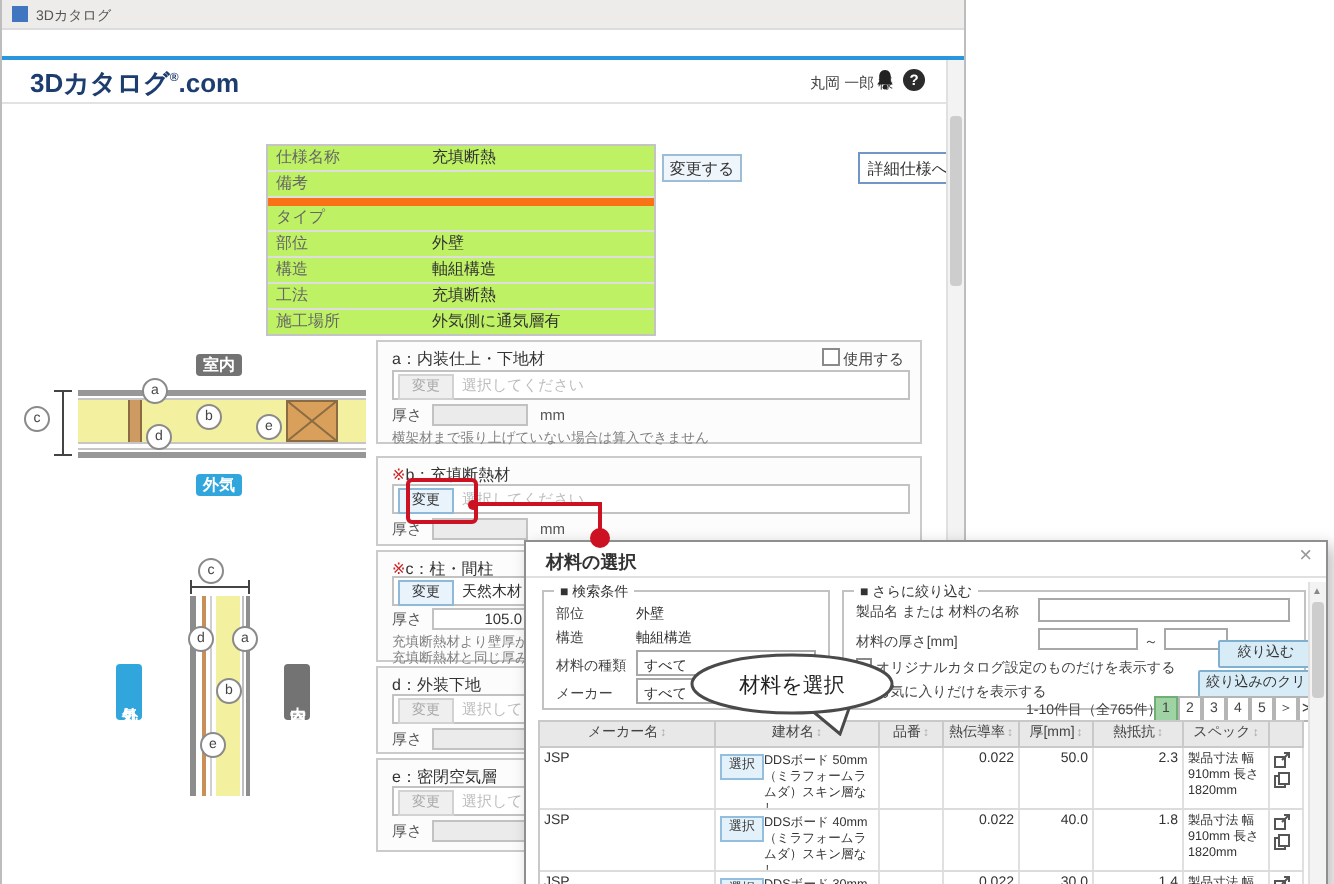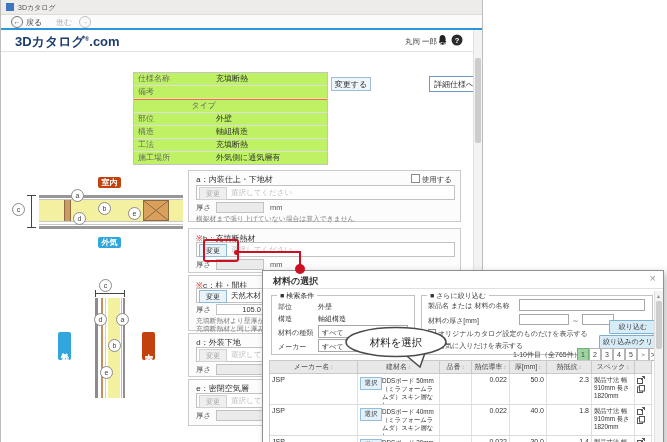--- a/index.html
+++ b/index.html
@@ -20,37 +20,37 @@
   .circ-arrow.dis{border-color:#c0c0c0;color:#c0c0c0;}
   .spec-table{left:132px;top:72px;width:193px;border:1px solid #c4c4c4;font-size:8px;}
   .spec-row{display:flex;height:12px;line-height:12px;border-bottom:1px solid #dedede;background:#bef264;}
   .spec-row:last-child{border-bottom:none;}
   .spec-row .lb{width:78px;padding-left:4px;color:#666;}
   .spec-row .vl{flex:1;color:#333;}
   .btn{display:inline-block;text-align:center;cursor:pointer;box-sizing:border-box;}
   .btn-sm{background:#eef5fb;border:1px solid #9dbcd6;font-size:8px;color:#333;}
   .btn-detail{background:#fff;border:1px solid #7296c4;font-size:8px;color:#333;}
   .sec{left:187px;width:273px;background:#fcfcfc;border:1px solid #cbcbcb;box-sizing:border-box;}
-  .sec-title{position:absolute;left:7px;top:3px;font-size:8px;color:#333;font-family:Liberation Mono, monospace;}
+  .sec-title{position:absolute;left:7px;top:3px;font-size:8px;color:#333;}
   .req{color:#cc2222;}
   .fieldbox{position:absolute;left:7px;width:259px;height:15px;background:#fff;border:1px solid #c2c2c2;box-sizing:border-box;}
   .chg{position:absolute;left:2px;top:1px;width:26px;height:11px;font-size:7px;line-height:11px;text-align:center;}
   .chg.en{background:#e9f3fb;border:1px solid #8fb9d8;color:#333;}
   .chg.dis{background:#efefef;border:1px solid #d2d2d2;color:#a8a8a8;}
   .ph{position:absolute;left:34px;top:2px;font-size:7.5px;color:#bdbdbd;}
   .fval{position:absolute;left:34px;top:2px;font-size:7.5px;color:#333;}
   .trow{position:absolute;left:7px;height:12px;font-size:7.5px;color:#555;}
   .tinput{position:absolute;left:20px;top:-1px;width:48px;height:11px;border:1px solid #c2c2c2;background:#fff;box-sizing:border-box;
           font-size:7.5px;text-align:right;padding-right:2px;color:#333;line-height:10px;}
   .tinput.dis{background:#ebebeb;}
   .unitmm{position:absolute;left:74px;top:0;color:#555;}
   .note{position:absolute;left:7px;font-size:6.8px;color:#808080;white-space:nowrap;}
   .cb{display:inline-block;width:7px;height:7px;border:1px solid #8a8a8a;background:#fff;vertical-align:-1px;}
   .badge{position:absolute;color:#fff;font-weight:bold;font-size:8px;text-align:center;border-radius:2px;}
-  .badge.red{background:#c2410c;}
+  .badge.red{background:#737373;}
   .badge.blue{background:#30a6dd;}
   .mark{position:absolute;width:11px;height:11px;border:1px solid #8a8a8a;border-radius:50%;background:#fff;
         font-size:7px;line-height:11px;text-align:center;color:#444;z-index:5;}
   .dlg{left:262px;top:270px;width:400px;height:192px;background:#fff;border:1px solid #8f8f8f;
        box-shadow:3px 3px 8px rgba(0,0,0,.25);z-index:20;}
   .grpbox{position:absolute;border:1px solid #c2c2c2;}
   .legend{position:absolute;top:-5px;left:5px;background:#fff;padding:0 3px;font-size:7px;color:#333;}
   .dlbl{position:absolute;font-size:7px;color:#444;}
   .dval{position:absolute;font-size:7px;color:#333;}
   .ddl{position:absolute;height:13px;border:1px solid #a8a8a8;background:#fff;box-sizing:border-box;font-size:7px;}
@@ -82,26 +82,20 @@
 </head>
 <body>
 
 <div class="abs win">
 
   <div class="abs titlebar">
     <span class="abs" style="left:5px;top:3px;width:8px;height:8px;background:#3f76bf;"></span>
     <span class="abs" style="left:17px;top:3px;">3Dカタログ</span>
   </div>
 
-  <div class="abs navbar">
-    <span class="circ-arrow abs" style="left:10px;top:1px;">←</span>
-    <span class="abs" style="left:25px;top:2px;color:#444;">戻る</span>
-    <span class="abs" style="left:55px;top:2px;color:#b5b5b5;">進む</span>
-    <span class="circ-arrow dis abs" style="left:78px;top:1px;">→</span>
-  </div>
 
   <div class="abs blueline"></div>
 
   <div class="abs hdr">
     <span class="abs logo" style="left:14px;top:3px;"><span>3Dカタログ</span><span class="reg">®</span><span class="com">.com</span></span>
     <span class="abs" style="left:404px;top:7px;font-size:7.5px;color:#444;">丸岡 一郎 様</span>
     <span class="abs" style="left:436px;top:4px;">
       <svg width="11" height="12" viewBox="0 0 11 12">
           <path d="M5.5 1 C3.5 1 2.6 2.6 2.6 4.3 L2.6 6.8 L1.6 8.3 L9.4 8.3 L8.4 6.8 L8.4 4.3 C8.4 2.6 7.5 1 5.5 1 Z" fill="#222"></path>
           <circle cx="5.5" cy="9.6" r="1.2" fill="#222"></circle>
@@ -118,21 +112,21 @@
 
   <div class="abs spec-table">
     <div class="spec-row">
         <span class="lb">仕様名称</span>
         <span class="vl">充填断熱</span>
       </div>
     <div class="spec-row">
         <span class="lb">備考</span>
         <span class="vl"></span>
       </div>
-    <div class="spec-row" style="border-top:1px solid #f97316;text-align:right;">
+    <div class="spec-row" style="border-top:4px solid #f97316;">
         <span class="lb">タイプ</span>
       </div>
     <div class="spec-row">
         <span class="lb">部位</span>
         <span class="vl">外壁</span>
       </div>
     <div class="spec-row">
         <span class="lb">構造</span>
         <span class="vl">軸組構造</span>
       </div>

